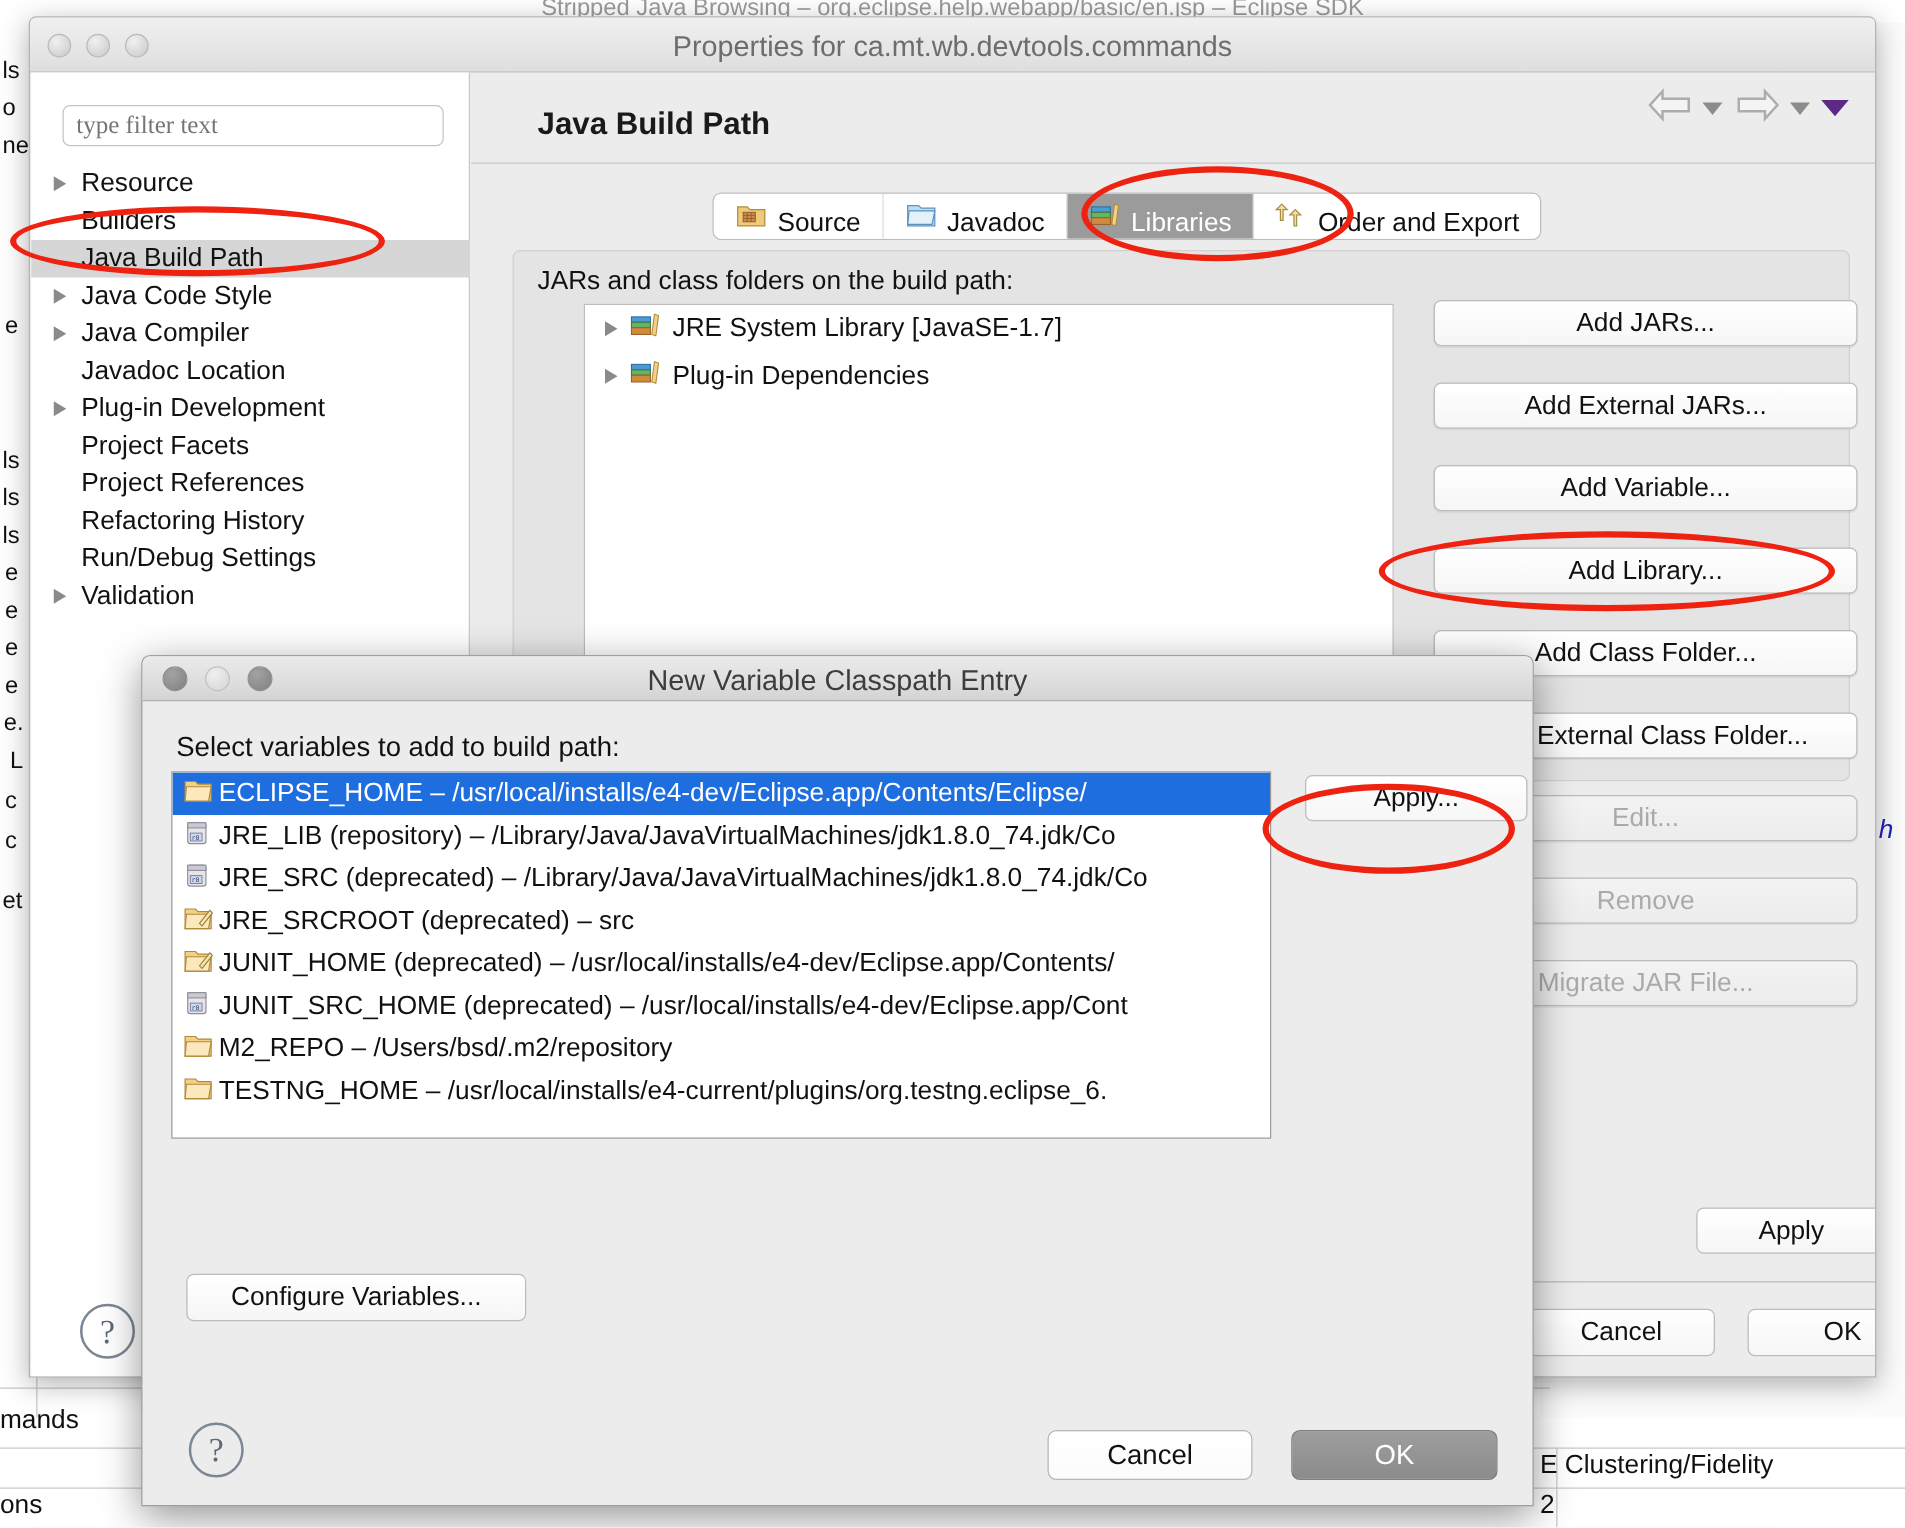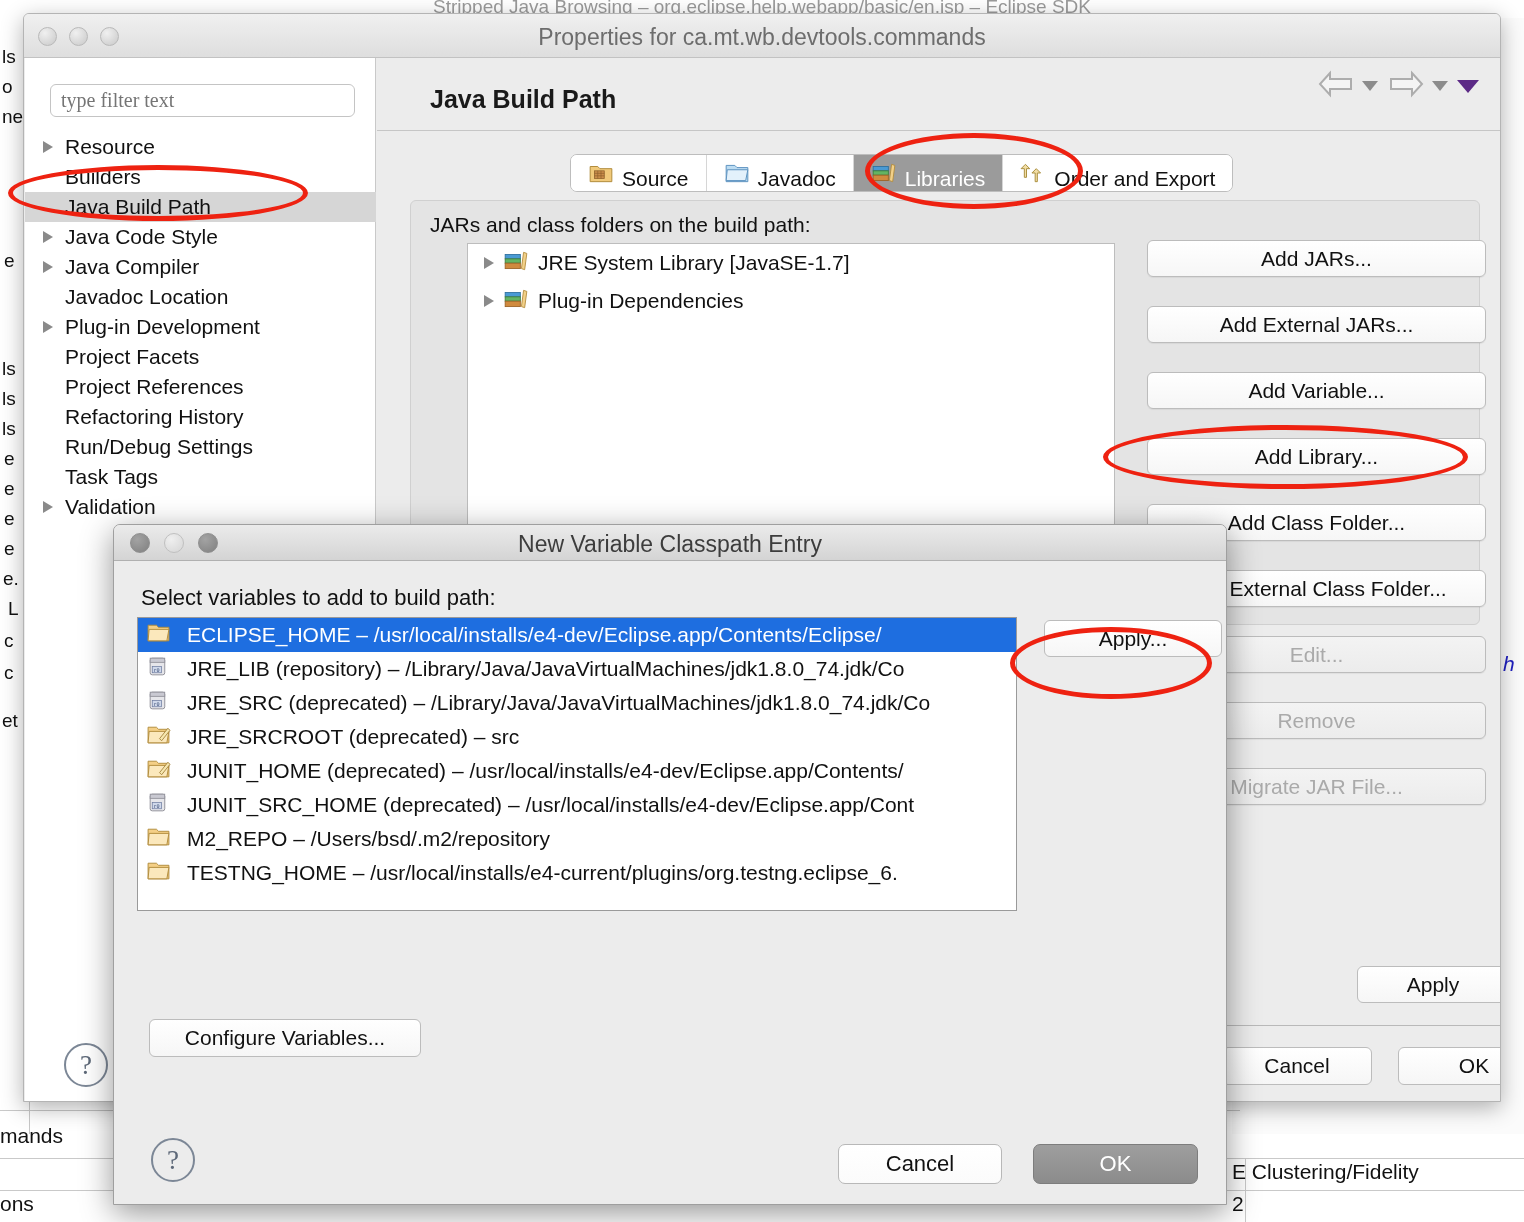--- a/index.html
+++ b/index.html
@@ -168,21 +168,21 @@
   .m-dot { width:20px; height:20px; border-radius:50%; border:1px solid #8f8f8f; }
   .m-dot.g { background: radial-gradient(circle at 35% 30%, #a3a3a3, #808080); }
   .m-dot.l { background: radial-gradient(circle at 35% 30%, #efefef, #d5d5d5); border-color:#c0c0c0; }
 
   .modal-label { position:absolute; left:27px; top:60px; font-size:22px; color:#111; }
   .var-list {
     position:absolute; left:23px; top:92px; width:880px; height:294px;
     background:#ffffff; border:1px solid #9a9a9a; overflow:hidden;
   }
   .var-row {
-    display:flex; align-items:center; gap:16px; height:34px; padding-left:8px;
+    display:flex; align-items:center; gap:4px; height:34px; padding-left:8px;
     font-size:21px; color:#111; white-space:nowrap;
   }
   .var-row.sel { background:#1e6ee0; color:#ffffff; }
   .extend-btn {
     position:absolute; left:930px; top:95px; width:178px; height:37px; line-height:35px;
     background: linear-gradient(#ffffff,#f6f6f6); border:1px solid #bcbcbc; border-radius:6px;
     font-size:21px; text-align:center; color:#111;
   }
   .cfg-btn {
     position:absolute; left:35px; top:494px; width:272px; height:38px; line-height:36px;
@@ -267,21 +267,20 @@
           <div class="tree-item"><span>Builders</span></div>
           <div class="tree-item sel"><span>Java Build Path</span></div>
           <div class="tree-item"><span class="tri"></span><span>Java Code Style</span></div>
           <div class="tree-item"><span class="tri"></span><span>Java Compiler</span></div>
           <div class="tree-item"><span>Javadoc Location</span></div>
           <div class="tree-item"><span class="tri"></span><span>Plug-in Development</span></div>
           <div class="tree-item"><span>Project Facets</span></div>
           <div class="tree-item"><span>Project References</span></div>
           <div class="tree-item"><span>Refactoring History</span></div>
           <div class="tree-item"><span>Run/Debug Settings</span></div>
-          <div class="tree-item"><span>Task Tags</span></div>
           <div class="tree-item"><span class="tri"></span><span>Validation</span></div>
         </div>
     </div>
 
     <div class="props-right">
       <div class="page-title">Java Build Path</div>
 
       <div class="nav-arrows">
         <div class="arrow-wrap">
           <span class="icon">

